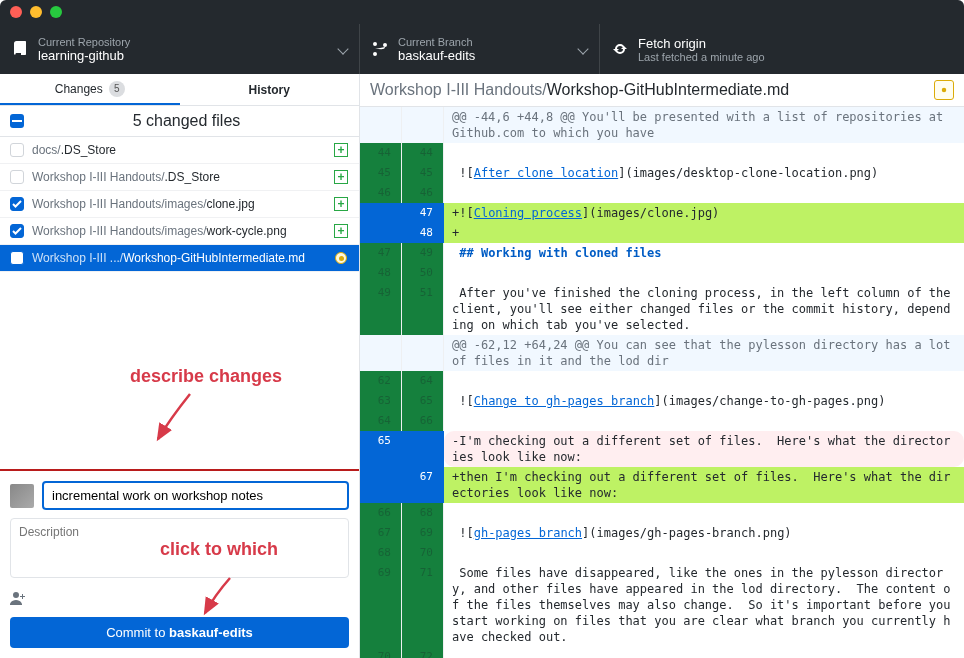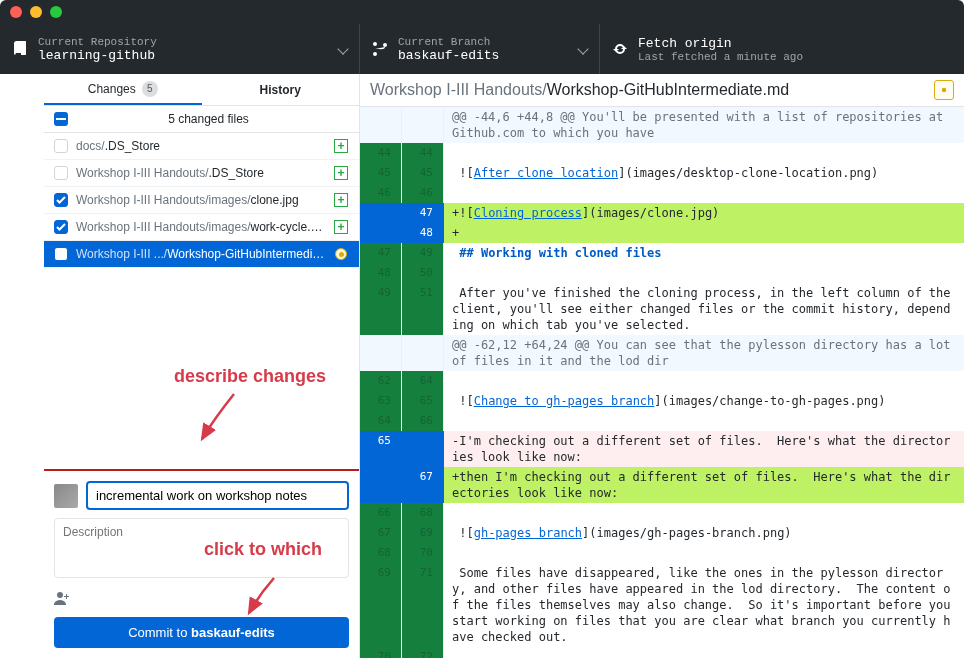--- a/index.html
+++ b/index.html
@@ -36,33 +36,33 @@
       display: flex;
       align-items: center;
       padding: 8px 12px;
       border-right: 1px solid #3f4448;
       cursor: pointer;
     }
     .toolbar-section.repo { width: 360px; }
     .toolbar-section.branch { width: 240px; }
     .toolbar-section.fetch { flex: 1; border-right: none; }
     .toolbar-icon { width: 16px; height: 16px; margin-right: 10px; fill: #fff; }
-    .toolbar-text { flex: 1; font-family: Liberation Mono, monospace; }
+    .toolbar-text { flex: 1; }
     .toolbar-label { font-size: 11px; color: #9da5ac; }
     .toolbar-value { font-size: 13px; font-weight: 500; color: #fff; }
     .toolbar-subvalue { font-size: 11px; color: #9da5ac; }
     .chevron { width: 8px; height: 8px; border-right: 1.5px solid #9da5ac; border-bottom: 1.5px solid #9da5ac; transform: rotate(45deg); margin-left: 8px; }
     .main { display: flex; height: calc(100% - 74px); }
-    .sidebar { width: 360px; border-right: 1px solid #e1e4e8; display: flex; flex-direction: column; padding-left: 44px; }
+    .sidebar { width: 360px; border-right: 1px solid #e1e4e8; display: flex; flex-direction: column; }
     .tabs { display: flex; height: 32px; border-bottom: 1px solid #e1e4e8; }
     .tab { flex: 1; display: flex; align-items: center; justify-content: center; font-size: 12px; cursor: pointer; font-weight: bold; }
     .tab.active { border-bottom: 2px solid #0366d6; font-weight: 500; }
     .tab-badge { display: inline-flex; align-items: center; justify-content: center; min-width: 16px; height: 16px; background: #dbdde0; border-radius: 8px; font-size: 10px; margin-left: 6px; padding: 0 5px; color: #555; }
     .changes-header { display: flex; align-items: center; padding: 6px 10px; border-bottom: 1px solid #e1e4e8; }
-    .changes-header-text { flex: 1; text-align: center; font-size: 12px; }
+    .changes-header-text { flex: 1; text-align: center; font-size: 16px; }
     .check-all { width: 14px; height: 14px; background: #0366d6; border-radius: 3px; display: flex; align-items: center; justify-content: center; }
     .check-all svg { width: 10px; height: 2px; }
     .file-list { flex: 1; overflow-y: auto; }
     .file-item { display: flex; align-items: center; padding: 5px 10px; border-bottom: 1px solid #f0f1f3; font-size: 12px; cursor: pointer; }
     .file-item.selected { background: #0366d6; color: #fff; }
     .file-checkbox { width: 14px; height: 14px; border: 1px solid #d1d5da; border-radius: 3px; margin-right: 8px; background: #fff; flex-shrink: 0; }
     .file-checkbox.checked { background: #0366d6; border-color: #0366d6; display: flex; align-items: center; justify-content: center; }
     .file-item.selected .file-checkbox.checked { background: #fff; }
     .file-item.selected .file-checkbox.checked svg { stroke: #0366d6; }
     .file-path { flex: 1; overflow: hidden; text-overflow: ellipsis; white-space: nowrap; }
@@ -87,21 +87,21 @@
     .diff-header-dir { color: #6a737d; }
     .diff-gear { width: 20px; height: 20px; border: 1px solid #dbab09; background: #fffdf0; border-radius: 3px; display: flex; align-items: center; justify-content: center; cursor: pointer; }
     .diff-body { flex: 1; overflow: auto; font-family: "SF Mono", Monaco, Menlo, Consolas, monospace; font-size: 12px; }
     .diff-line { display: flex; min-height: 20px; }
     .ln { width: 42px; text-align: right; padding-right: 10px; color: rgba(27,31,35,0.3); background: #15803d; border-right: 1px solid #eef0f2; user-select: none; flex-shrink: 0; font-size: 11px; line-height: 20px; }
     .ln.hunk { background: #f1f8ff; color: rgba(27,31,35,0.3); }
     .ln.add-ln { background: #0366d6; color: #fff; border-right-color: #0366d6; }
     .code { flex: 1; padding: 2px 8px; white-space: pre-wrap; word-break: break-all; line-height: 16px; }
     .code.hunk { background: #f1f8ff; color: #6a737d; }
     .code.add { background: #bef264; }
-    .code.del { background: #ffeef0; }
+    .code.del { background: #ffeef0; border-radius: 10px; }
     .code a { color: #0366d6; text-decoration: underline; }
     .code .bold { font-weight: bold; color: #005cc5; }
     .annotation { position: absolute; color: #d73a49; font-size: 18px; font-weight: bold; pointer-events: none; font-family: Arial, sans-serif; }
     .arrow-svg { position: absolute; pointer-events: none; }
     .sidebar-wrap { position: relative; display: flex; flex-direction: column; height: 100%; }
   </style>
 </head>
 <body>
 
 <div class="titlebar">

